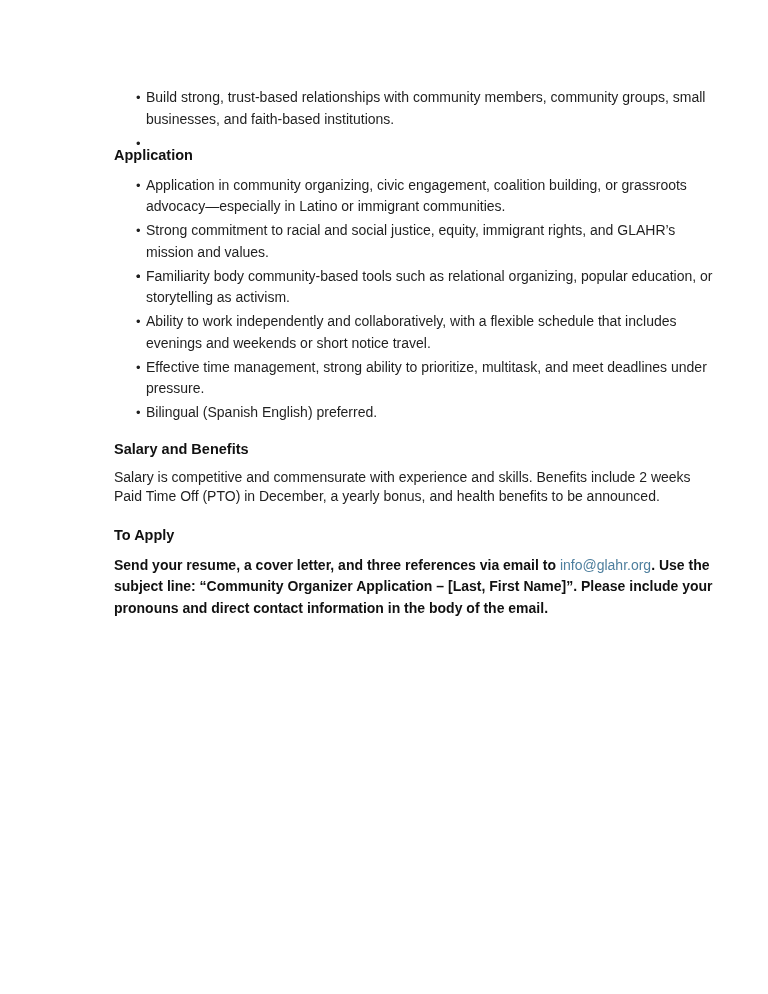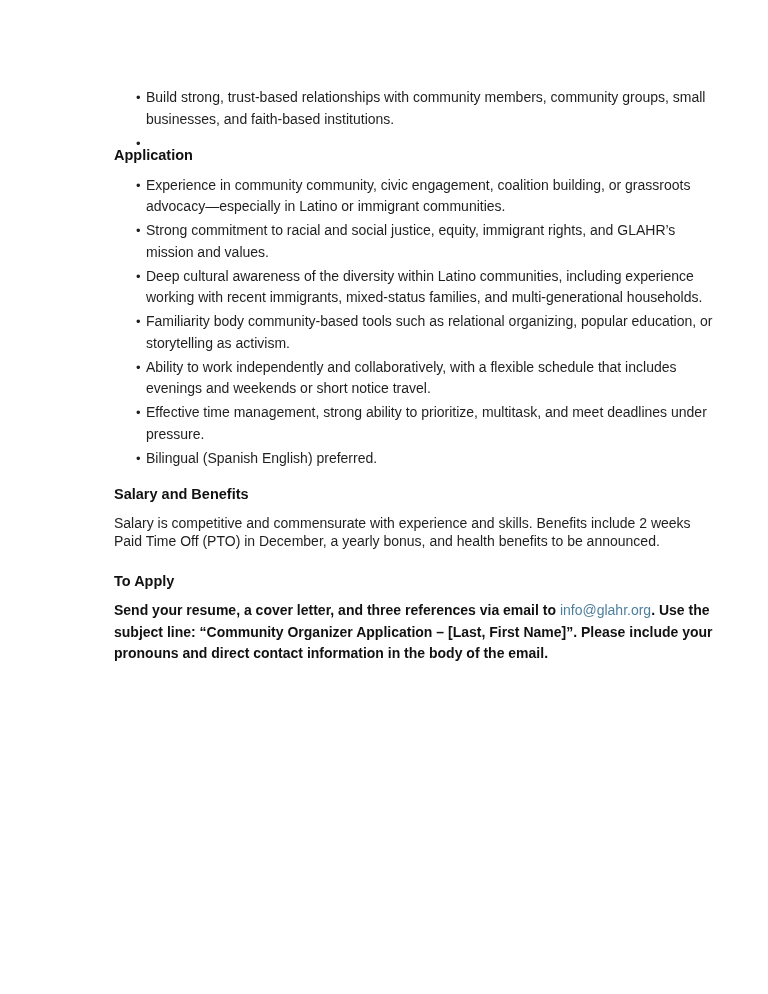--- a/index.html
+++ b/index.html
@@ -88,29 +88,28 @@
     <li>
       <span class="bullet-mark"></span>
     </li>
   </ul>
 
   <h2 class="section-heading">Application</h2>
 
   <ul class="bullets">
     <li>
       <span class="bullet-mark"></span>
-      <span>Experience in community community, civic engagement, coalition building, or grassroots advocacy—especially in Latino or immigrant communities.</span>
+      <span>Application in community organizing, civic engagement, coalition building, or grassroots advocacy—especially in Latino or immigrant communities.</span>
     </li>
     <li>
       <span class="bullet-mark"></span>
       <span>Strong commitment to racial and social justice, equity, immigrant rights, and GLAHR’s mission and values.</span>
     </li>
     <li>
       <span class="bullet-mark"></span>
-      <span>Deep cultural awareness of the diversity within Latino communities, including experience working with recent immigrants, mixed-status families, and multi-generational households.</span>
     </li>
     <li>
       <span class="bullet-mark"></span>
       <span>Familiarity body community-based tools such as relational organizing, popular education, or storytelling as activism.</span>
     </li>
     <li>
       <span class="bullet-mark"></span>
       <span>Ability to work independently and collaboratively, with a flexible schedule that includes evenings and weekends or short notice travel.</span>
     </li>
     <li>

